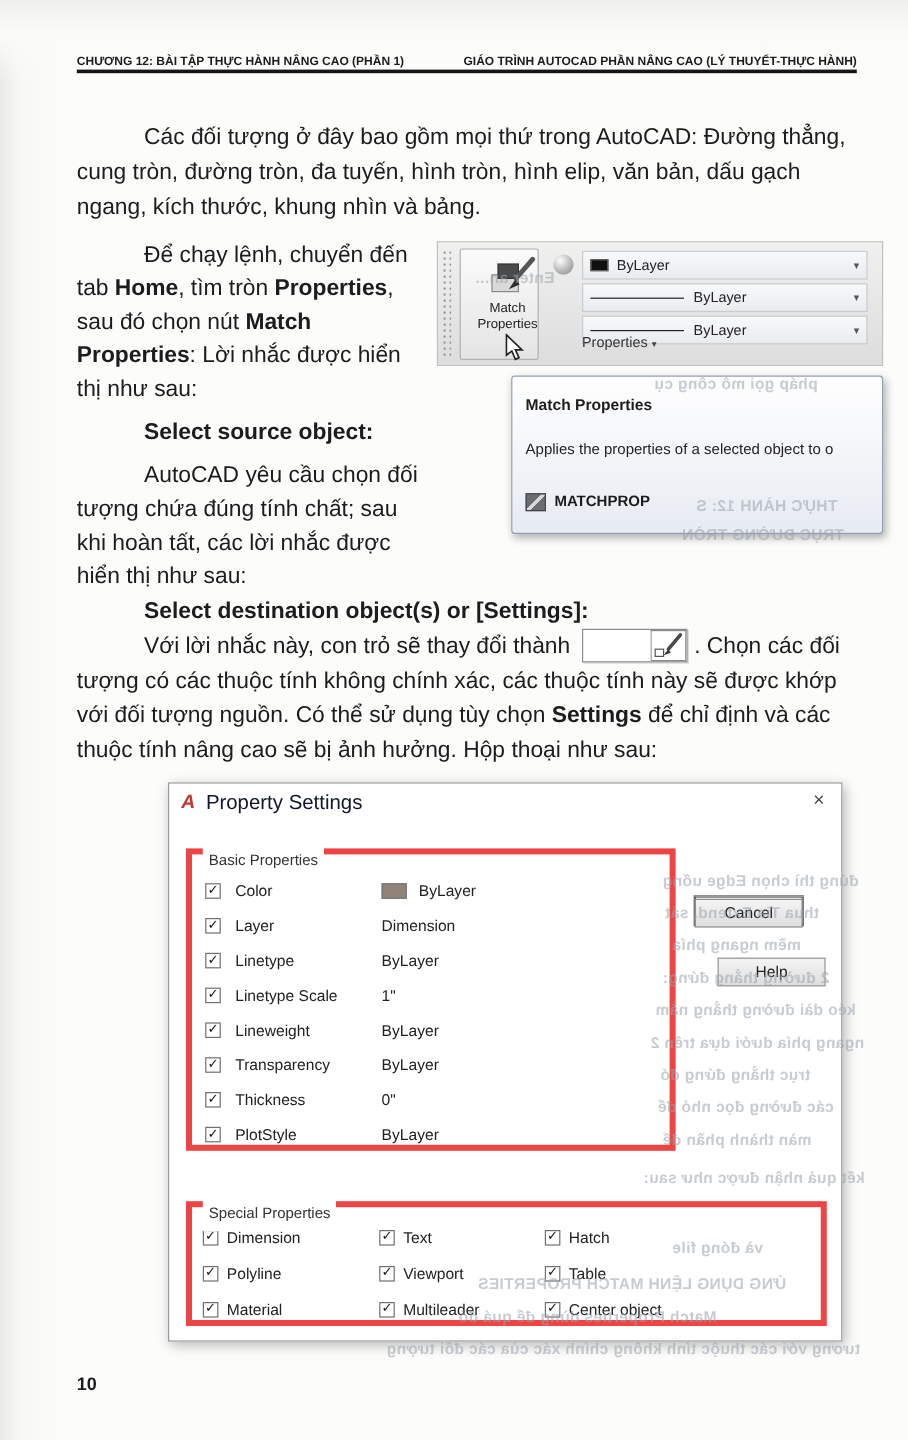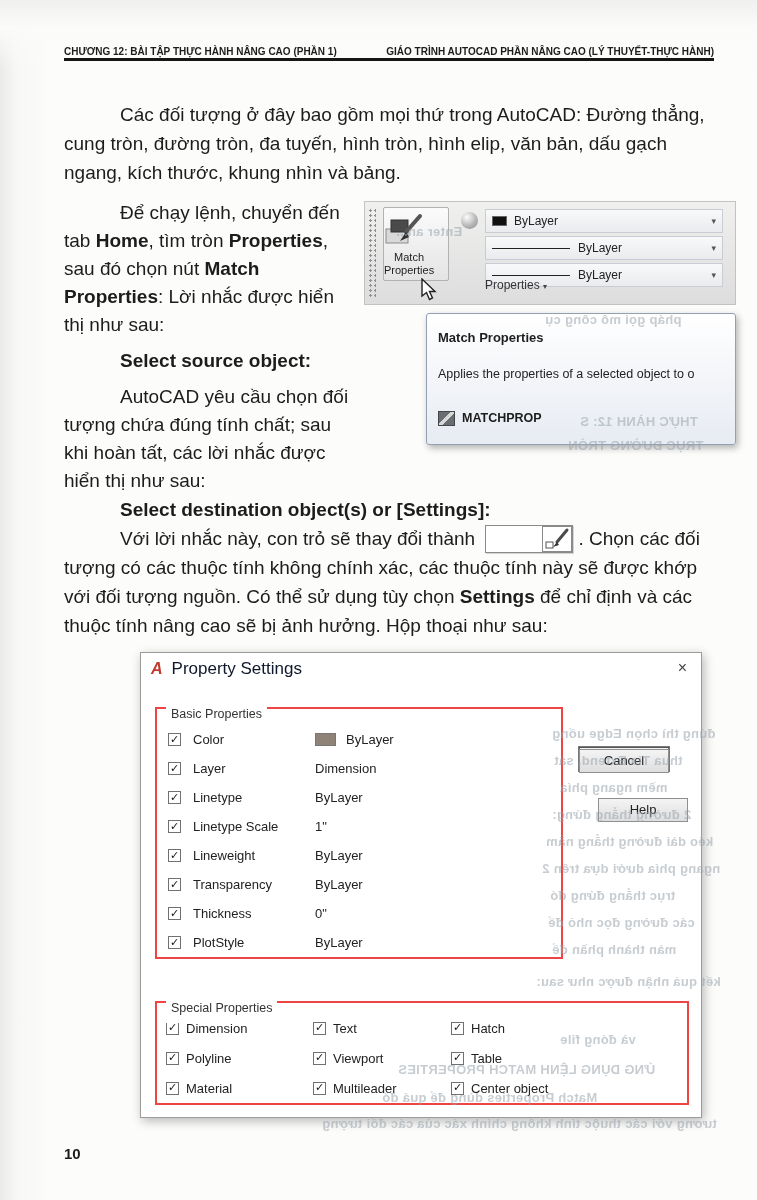--- a/index.html
+++ b/index.html
@@ -35,23 +35,23 @@
   .clear { clear:both; }
   .page-number { position:absolute; left:64px; bottom:38px; font-weight:bold; font-size:15px; }
 
   
   .figure-acad { position:absolute; top:2px; right:-22px; width:372px; height:244px; }
   .ribbon { position:absolute; left:0; top:0; right:0; height:104px;
     background:linear-gradient(#f0f0ef,#dddddd); border:1px solid #c2c2c2; }
   .grip { position:absolute; left:3px; top:6px; bottom:6px; width:8px;
     background-image:radial-gradient(circle,#8f8f8f 1px,rgba(0,0,0,0) 1.3px);
     background-size:5px 5px; }
-  .match-btn { position:absolute; left:18px; top:5px; width:66px; height:74px;
+  .match-btn { position:absolute; left:18px; top:5px; width:66px; height:93px;
     background:linear-gradient(#fbfbfb,#e4e4e4); border:1px solid #b2b2b2; border-radius:2px;
-    display:flex; flex-direction:column; align-items:flex-start; padding-top:5px; }
+    display:flex; flex-direction:column; align-items:flex-end; padding-top:5px; }
   .match-btn .lbl { font-size:11px; line-height:13px; text-align:center; color:#222; margin-top:4px; }
   .sphere { position:absolute; left:96px; top:10px; width:17px; height:17px; border-radius:50%;
     background:radial-gradient(circle at 35% 30%, #fdfdfd, #b7b7b7 55%, #878787); }
   .prop-rows { position:absolute; left:120px; top:7px; right:12px; }
   .prop-row { height:24px; margin-bottom:3px; display:flex; align-items:center; padding:0 6px;
     background:linear-gradient(#f8f9fa,#e9ebee); border:1px solid #c9cdd3; font-size:12px; color:#222; }
   .prop-row .arrow { margin-left:auto; font-size:9px; color:#555; }
   .swatch-black { width:15px; height:10px; background:#101010; border:1px solid #666; margin-right:7px; }
   .line-sample { width:78px; height:0; border-top:1.6px solid #222; margin-right:8px; }
   .panel-title { position:absolute; left:120px; right:4px; bottom:3px; text-align:left; font-size:12px; color:#333; }
@@ -67,21 +67,21 @@
     background:linear-gradient(135deg, rgba(0,0,0,0) 42%, #d8d8d8 42%, #d8d8d8 58%, rgba(0,0,0,0) 58%), #6a6e72; }
 
   
   .dialog { position:relative; margin:12px 0 0 76px; width:562px; height:466px;
     background:#fff; border:1px solid #9b9b9b; box-shadow:2px 3px 10px rgba(0,0,0,.28);
     font-size:13px; color:#222; }
   .dlg-titlebar { height:30px; display:flex; align-items:center; padding:0 10px; }
   .acad-logo { font-weight:bold; font-style:italic; font-size:16px; color:var(--autocad-red,#c23a2b); }
   .dlg-title { margin-left:9px; font-size:17px; color:#0f172a; }
   .dlg-close { margin-left:auto; font-size:16px; color:#444; line-height:1; cursor:default; padding:0 4px; }
-  .groupbox { position:absolute; border:2px solid #ef4444; }
+  .groupbox { position:absolute; border:5px solid #ef4444; }
   .groupbox .legend { position:absolute; top:-9px; left:9px; background:#fff; padding:0 5px;
     font-size:12.5px; color:#333; white-space:nowrap; }
   .gb-basic { left:14px; top:54px; width:408px; height:252px; padding-top:16px; }
   .prop-row-d { display:grid; grid-template-columns:25px 122px auto; align-items:center;
     height:29px; padding-left:11px; }
   .cb { width:13px; height:13px; border:1px solid #707070; background:#fff;
     display:inline-flex; align-items:center; justify-content:center; }
   .tick { font-size:11px; font-weight:bold; line-height:1; color:#151515; margin-top:-1px; }
   .pr-value { display:flex; align-items:center; }
   .swatch { width:21px; height:13px; background:#8f8377; border:1px solid #777; margin-right:10px; }

